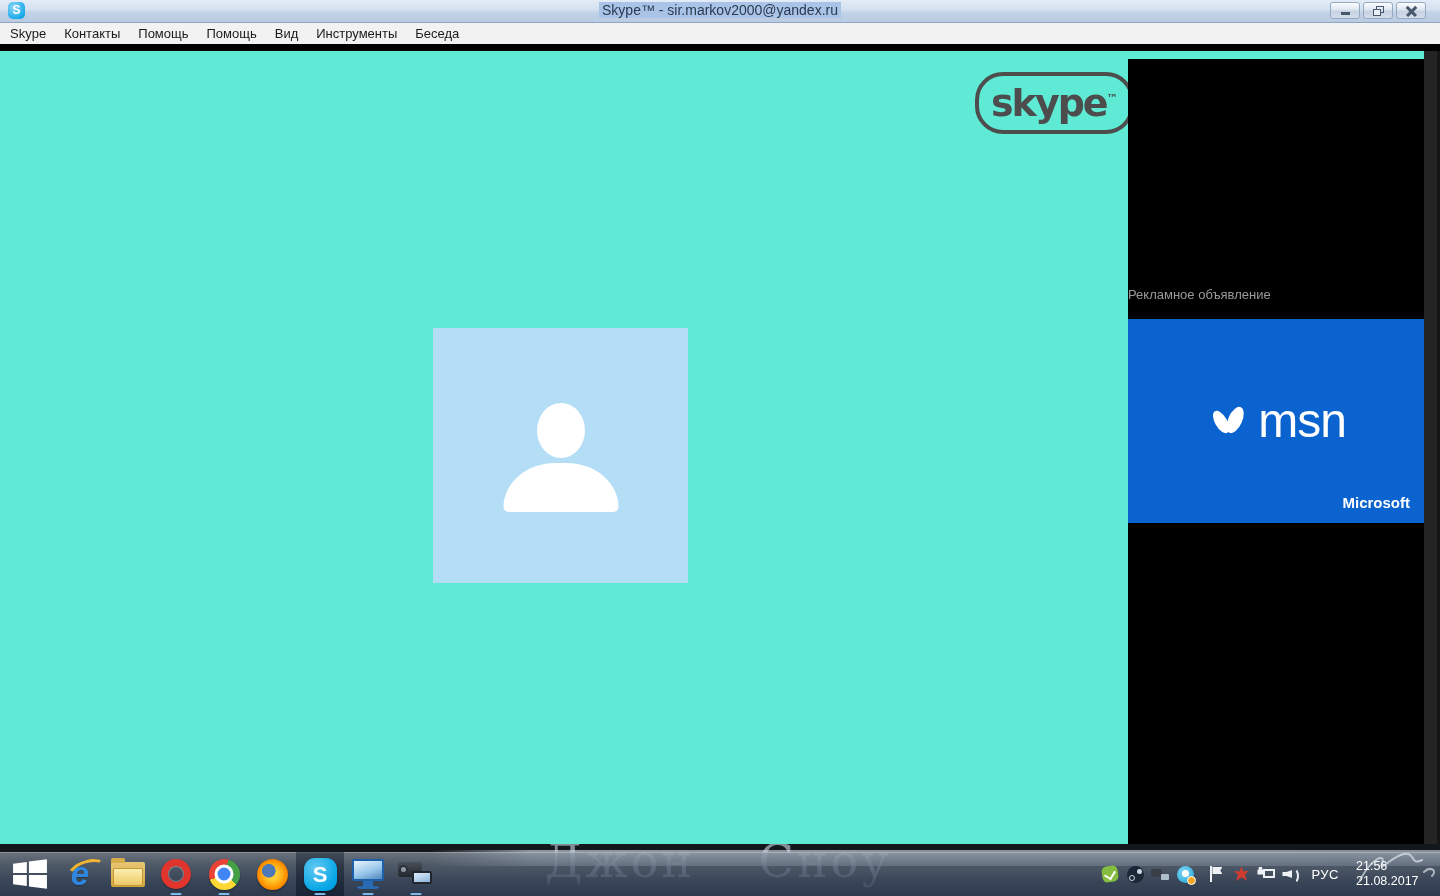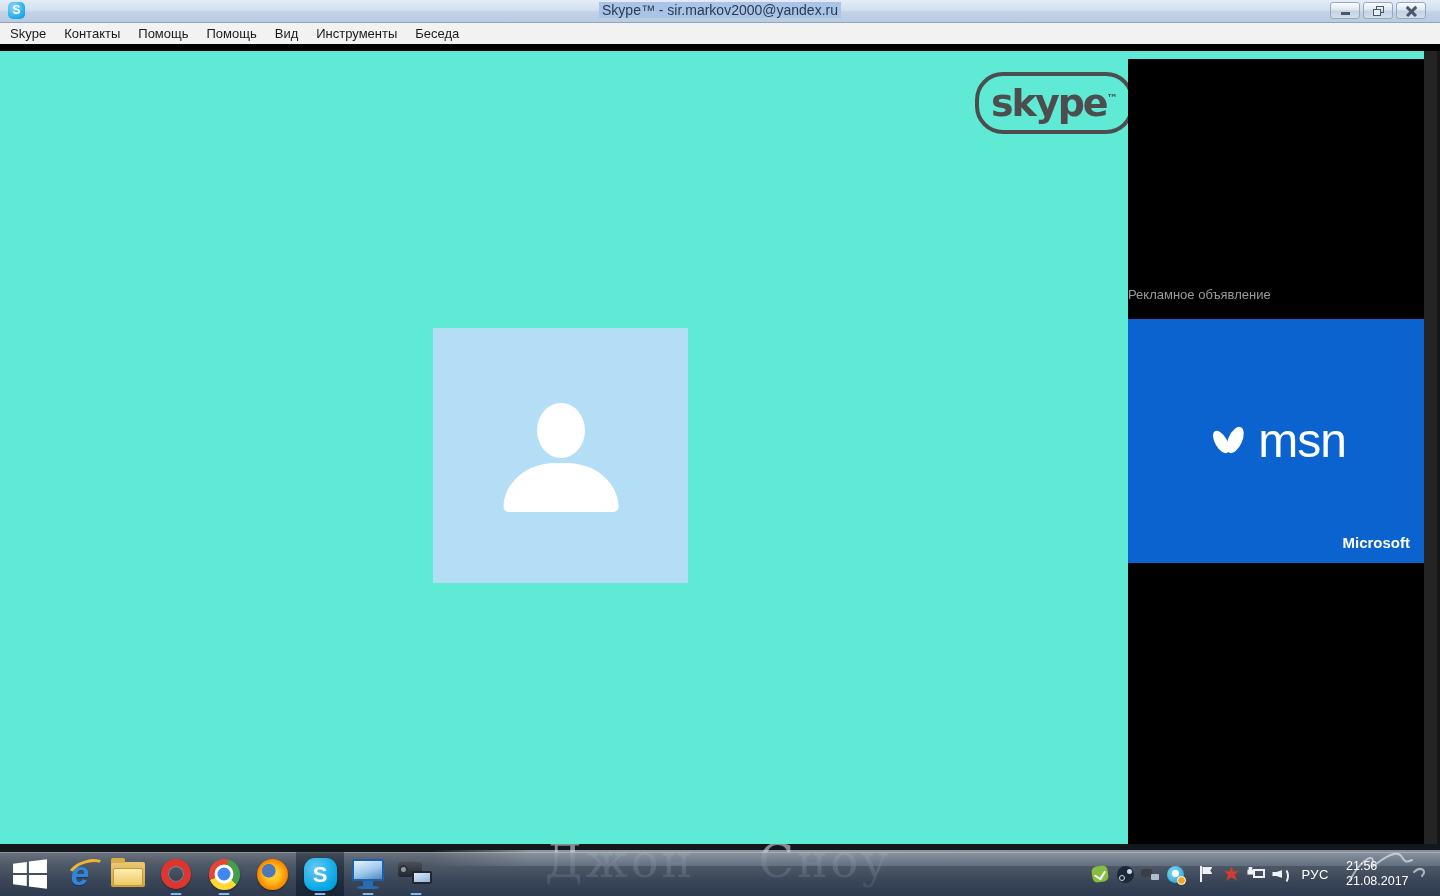--- a/index.html
+++ b/index.html
@@ -45,21 +45,21 @@
   .avatar{position:absolute;left:433px;top:277px;width:255px;height:255px;background:#b4ddf6;}
   .avatar .head{position:absolute;left:50%;top:75px;transform:translateX(-50%);
     width:48px;height:55px;background:#fff;border-radius:50%;}
   .avatar .torso{position:absolute;left:50%;top:135px;transform:translateX(-50%);
     width:115px;height:49px;background:#fff;border-radius:52px 52px 5px 5px / 44px 44px 5px 5px;}
 
   
   .ad-sidebar{position:absolute;left:1128px;top:8px;width:296px;height:792px;background:#000;}
   .ad-label{position:absolute;left:0;top:228px;width:100%;text-align:left;
     font-size:13px;color:#9a9a9a;}
-  .msn-ad{position:absolute;left:0;top:260px;width:296px;height:244px;background:#0b63cf;}
+  .msn-ad{position:absolute;left:0;top:260px;width:296px;height:204px;background:#0b63cf;}
   .msn-logo{position:absolute;left:50%;top:50%;transform:translate(-50%,-50%);
     display:flex;align-items:center;gap:8px;}
   .msn-word{color:#fff;font-size:48px;line-height:48px;letter-spacing:-1px;}
   .ms-brand{position:absolute;right:14px;bottom:12px;color:#fff;font-size:15px;font-weight:bold;text-align:right;}
   .right-strip{position:absolute;left:1424px;top:0;width:16px;height:800px;background:#242424;
     border-right:3px solid #161616;box-sizing:border-box;}
 
   
   .bottom{position:absolute;left:0;top:844px;width:1440px;height:52px;background:#14171c;overflow:hidden;}
   .horizon{position:absolute;left:430px;right:0;top:6px;height:16px;
@@ -113,21 +113,21 @@
     width:22px;height:3px;border-radius:40%;background:#2a6cb4;}
   .ic-camera{position:relative;width:36px;height:28px;}
   .ic-camera .bodyp{position:absolute;left:0;top:2px;width:24px;height:15px;border-radius:3px;
     background:linear-gradient(180deg,#4a505a,#23262c);}
   .ic-camera .lens{position:absolute;left:1px;top:5px;width:9px;height:9px;border-radius:50%;
     background:#8e99a8;border:2px solid #2c3038;box-sizing:border-box;}
   .ic-camera .flap{position:absolute;left:14px;top:11px;width:20px;height:13px;border-radius:2px;
     background:linear-gradient(160deg,#dceafc,#8fb6dc);border:2px solid #23262c;box-sizing:border-box;}
 
   
-  .tb-right{position:absolute;right:16px;top:0;height:44px;display:flex;align-items:center;gap:7px;}
+  .tb-right{position:absolute;right:6px;top:0;height:44px;display:flex;align-items:center;gap:7px;}
   .tray-ic{width:18px;height:18px;position:relative;display:flex;align-items:center;justify-content:center;}
   .t-green{width:16px;height:16px;border-radius:5px;background:#84bd3f;transform:rotate(-8deg);position:relative;}
   .t-green::after{content:"";position:absolute;left:4px;top:3px;width:6px;height:8px;
     border:solid #fff;border-width:0 2.5px 2.5px 0;transform:rotate(40deg);}
   .t-steam{width:17px;height:17px;border-radius:50%;background:#1b2838;position:relative;}
   .t-steam::before{content:"";position:absolute;left:2px;bottom:2px;width:6px;height:6px;
     border-radius:50%;border:1.5px solid #cfd8e2;box-sizing:border-box;}
   .t-steam::after{content:"";position:absolute;right:2px;top:3px;width:5px;height:5px;
     border-radius:50%;background:#cfd8e2;}
   .t-cam{position:relative;width:18px;height:12px;}

